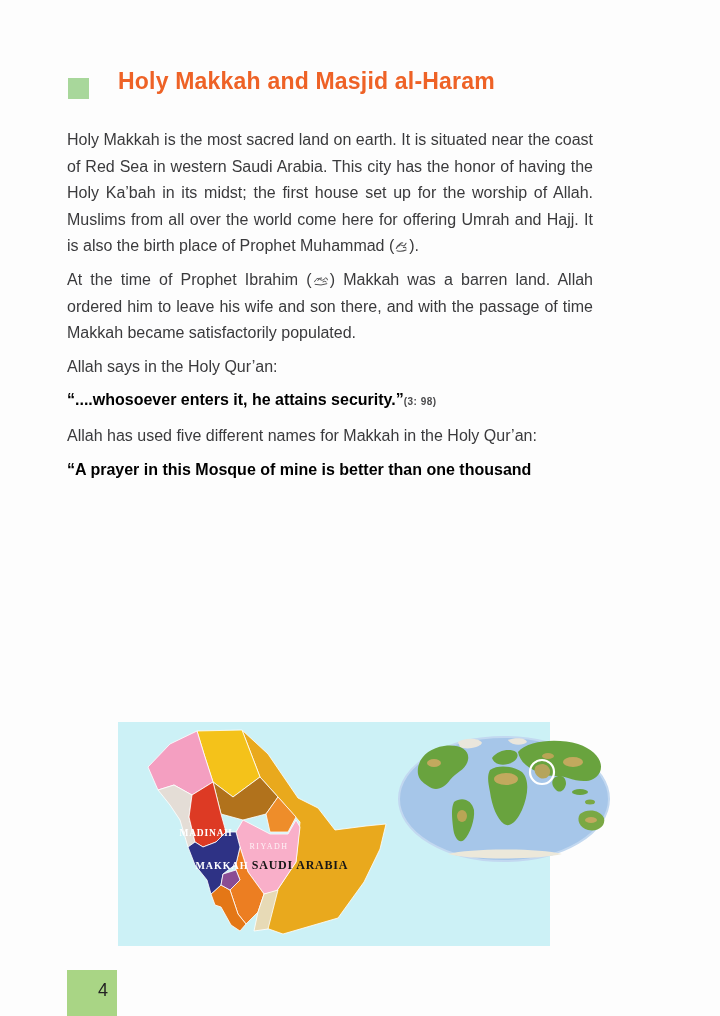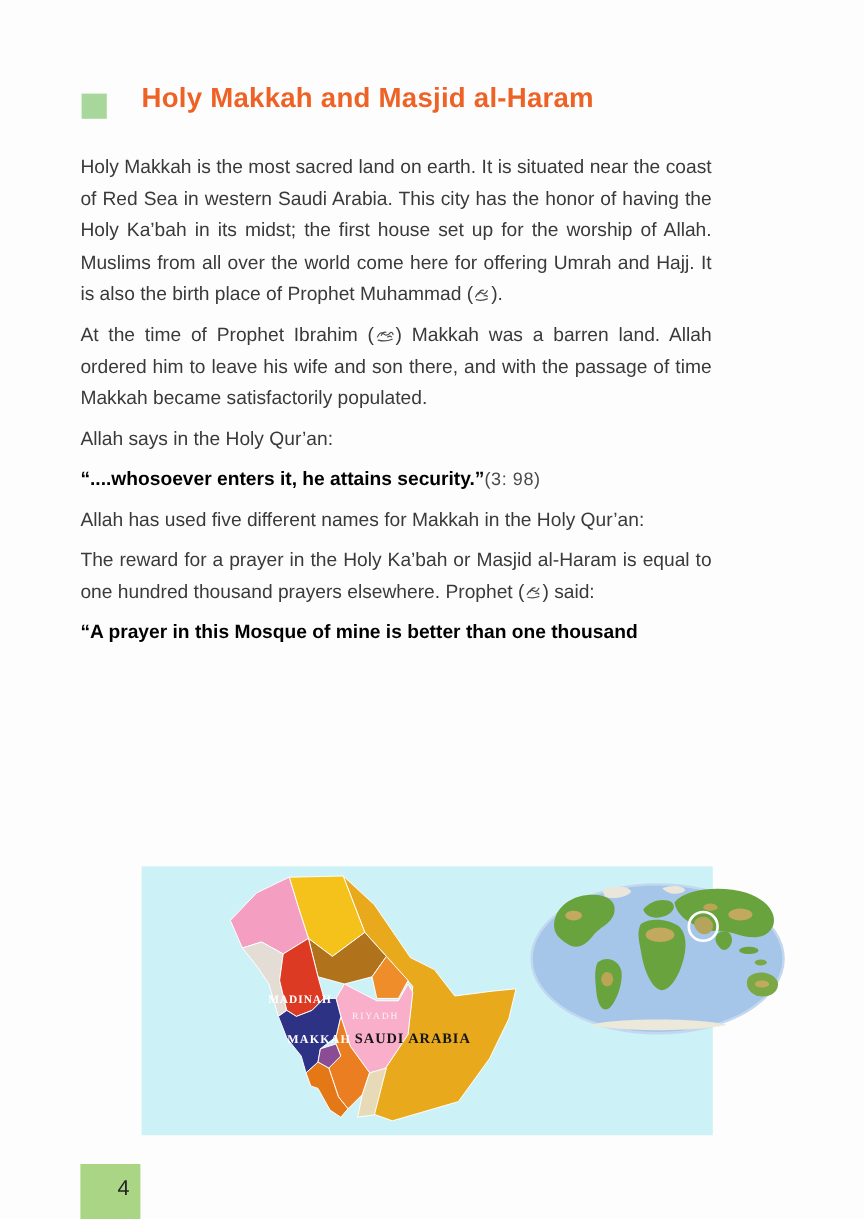--- a/index.html
+++ b/index.html
@@ -21,25 +21,25 @@
   .text-block {
     position:absolute; left:67px; top:127px; width:526px;
   }
   .text-block p {
     margin:0 0 7px 0;
     font-size:16px; line-height:26.6px;
     text-align:justify;
   }
   .text-block p.no-justify { text-align:left; }
   .bold-line { font-weight:bold; color:#000000; }
-  .verse-ref { font-size:15px; font-weight:normal; color:#4a4a4c; letter-spacing:0.5px; }
+  .verse-ref { font-size:10px; font-weight:bold; color:#4a4a4c; letter-spacing:0.5px; }
   .callig { display:inline-block; vertical-align:-2px; margin:0 1px; }
   .map-panel {
     position:absolute; left:118px; top:722px;
-    width:432px; height:224px; background:#ccf1f6;padding-left:44px;
+    width:432px; height:224px; background:#ccf1f6;
   }
   .map-panel svg { display:block; }
   .map-label { font-family:"Liberation Serif", serif; }
   .page-number-box {
     position:absolute; left:67px; top:970px;
     width:50px; height:46px; background:#a9d585;
     box-sizing:border-box; text-align:right; padding:10px 9px 0 0;
     font-size:18px; color:#232323;
   }
 </style>
@@ -72,28 +72,20 @@
         </svg><span>) Makkah was a barren land. Allah ordered him to leave his wife and son there, and with the passage of time Makkah became satisfactorily populated.</span></p>
 
 
     <p class="no-justify">Allah says in the Holy Qur’an:</p>
 
     <p class="no-justify"><span class="bold-line">“....whosoever enters it, he attains security.”</span><span class="verse-ref">(3: 98)</span></p>
 
     <p class="no-justify">Allah has used five different names for Makkah in the Holy Qur’an:</p>
 
 
-    <p><span>The reward for a prayer in the Holy Ka’bah or Masjid al-Haram is equal to one hundred thousand prayers elsewhere. Prophet (</span><svg class="callig" viewBox="0 0 20 20" width="13" height="13">
-          <g fill="none" stroke="#4c4c4e" stroke-width="1.6" stroke-linecap="round">
-            <path d="M2,13 Q6,5 10,8 T17,5"></path>
-            <path d="M3,16.5 Q10,18.5 17,15.5"></path>
-            <path d="M6,9.5 Q8,3.5 12,4.5"></path>
-            <path d="M13,11.5 Q16,10.5 17,12.5"></path>
-          </g>
-        </svg><span>) said:</span></p>
 
     <p><span class="bold-line">“A prayer in this Mosque of mine is better than one thousand</span></p>
 
   </div>
 
   <div class="map-panel">
     <svg width="537" height="224" viewBox="0 0 537 224">
 
       <g>
         <ellipse cx="386" cy="77" rx="105" ry="62" fill="#a6c6e9" stroke="#c2d8f0" stroke-width="2"></ellipse>

